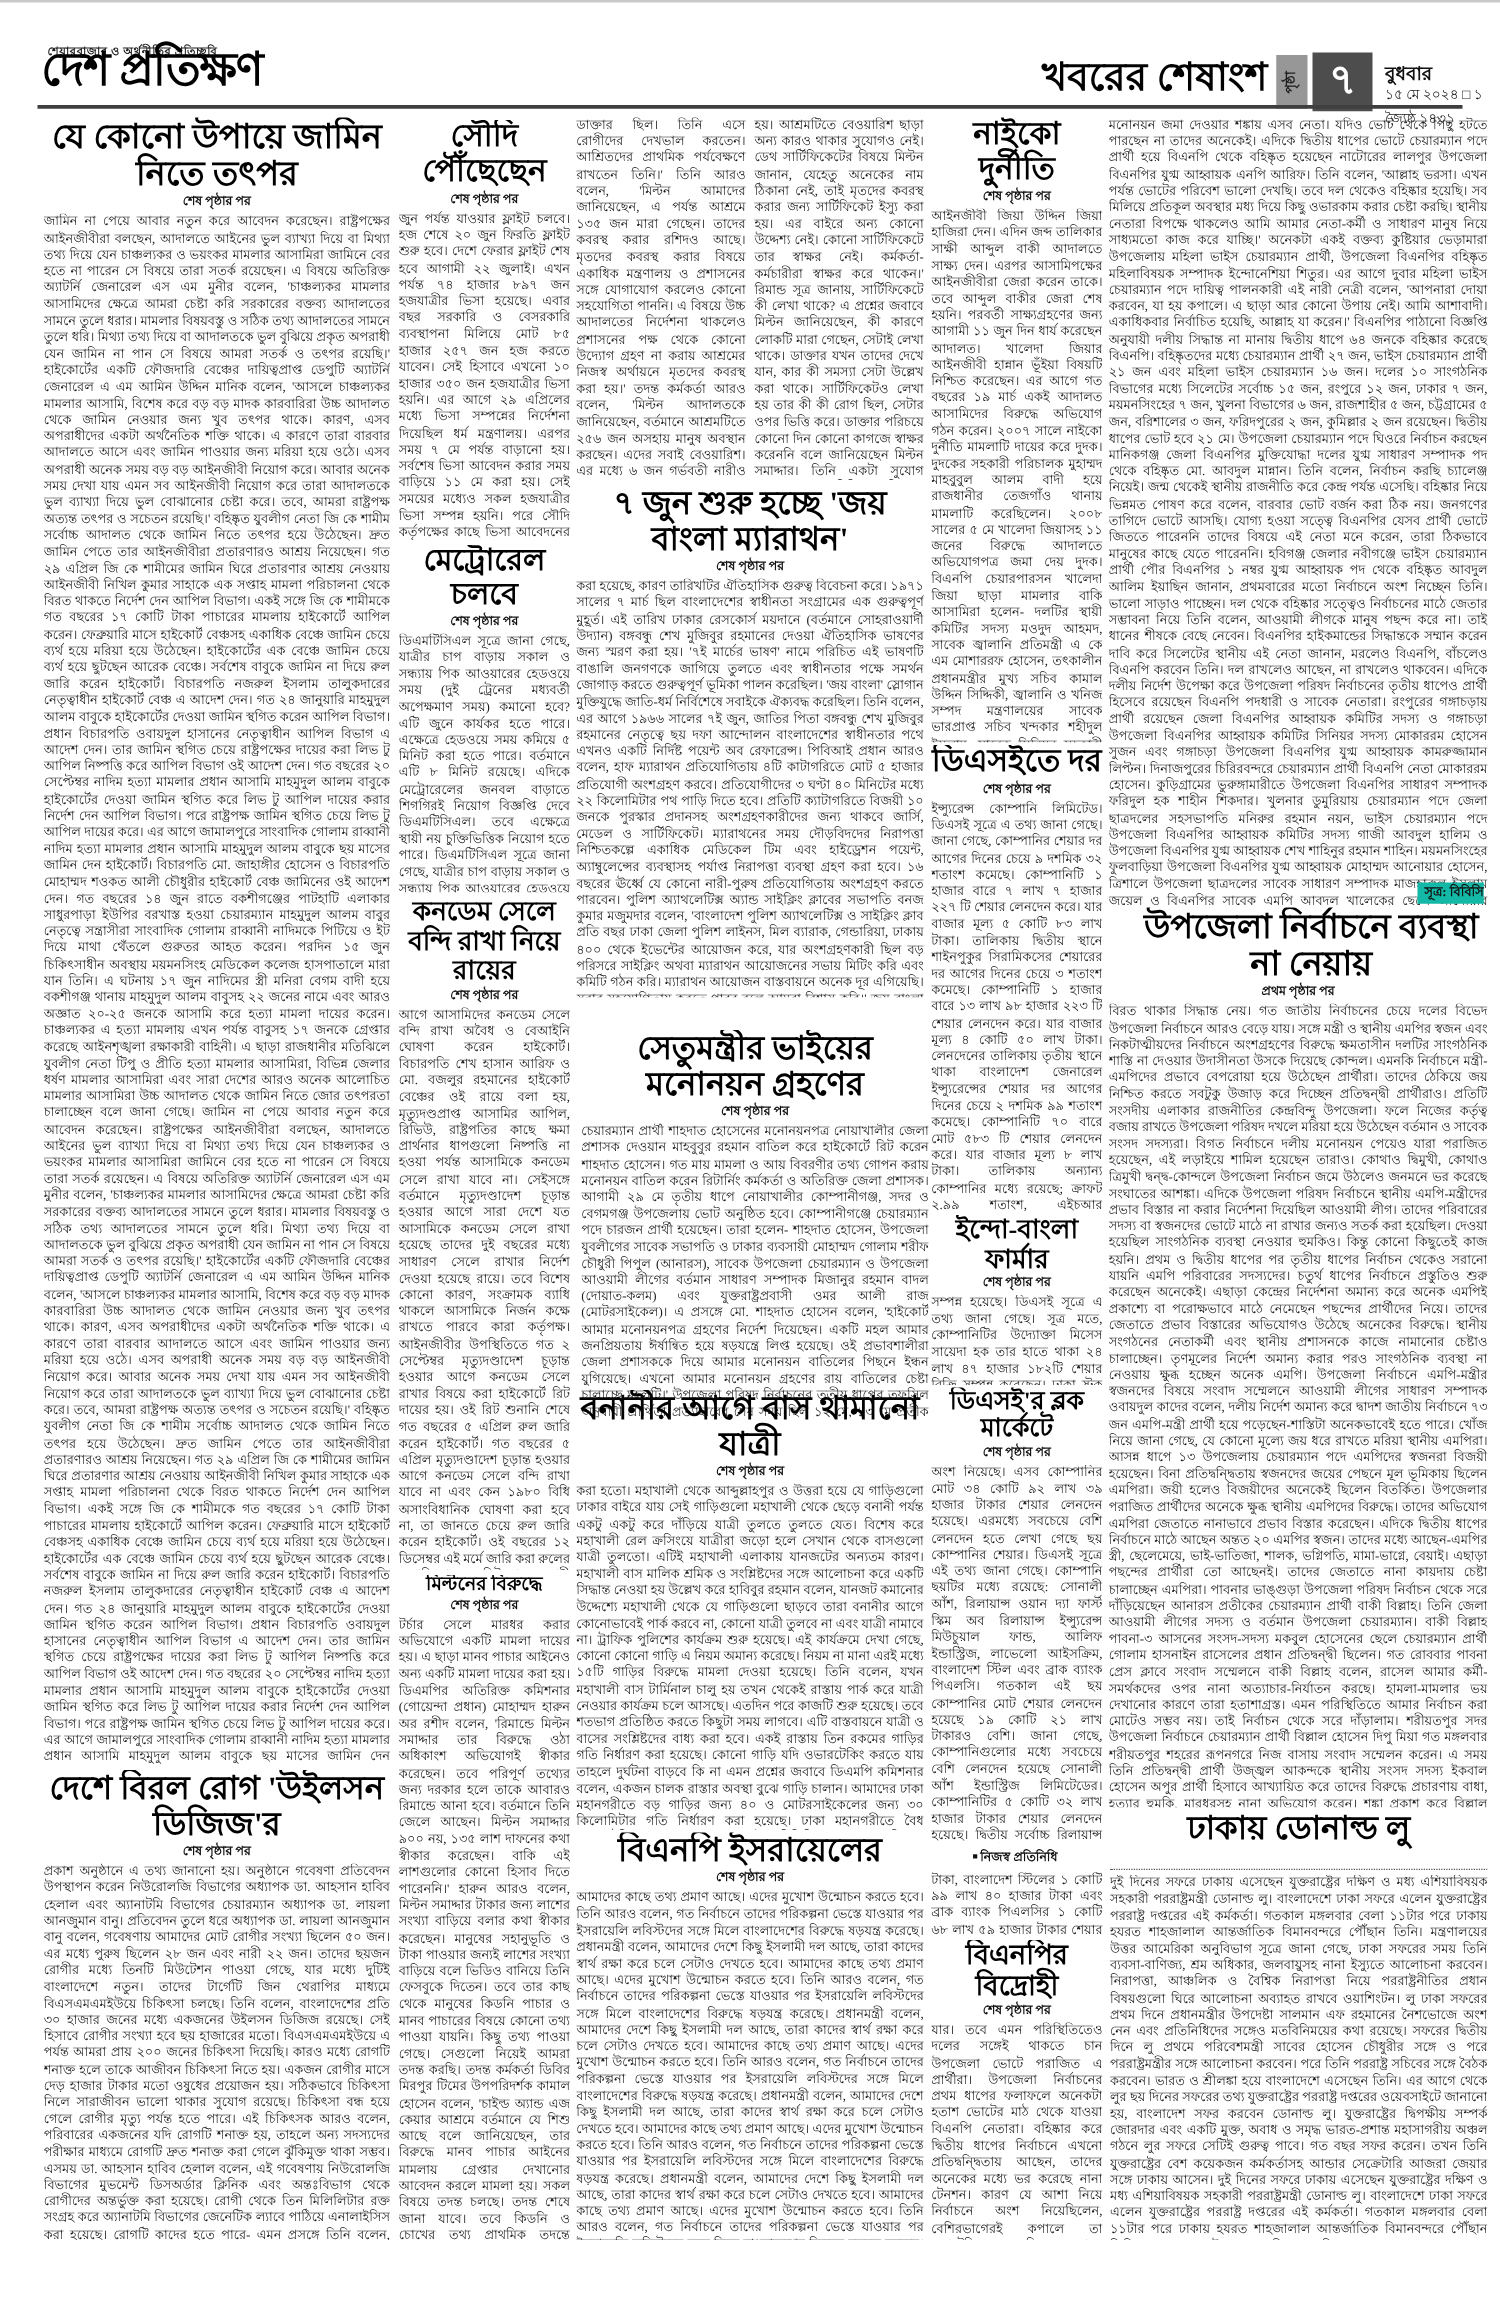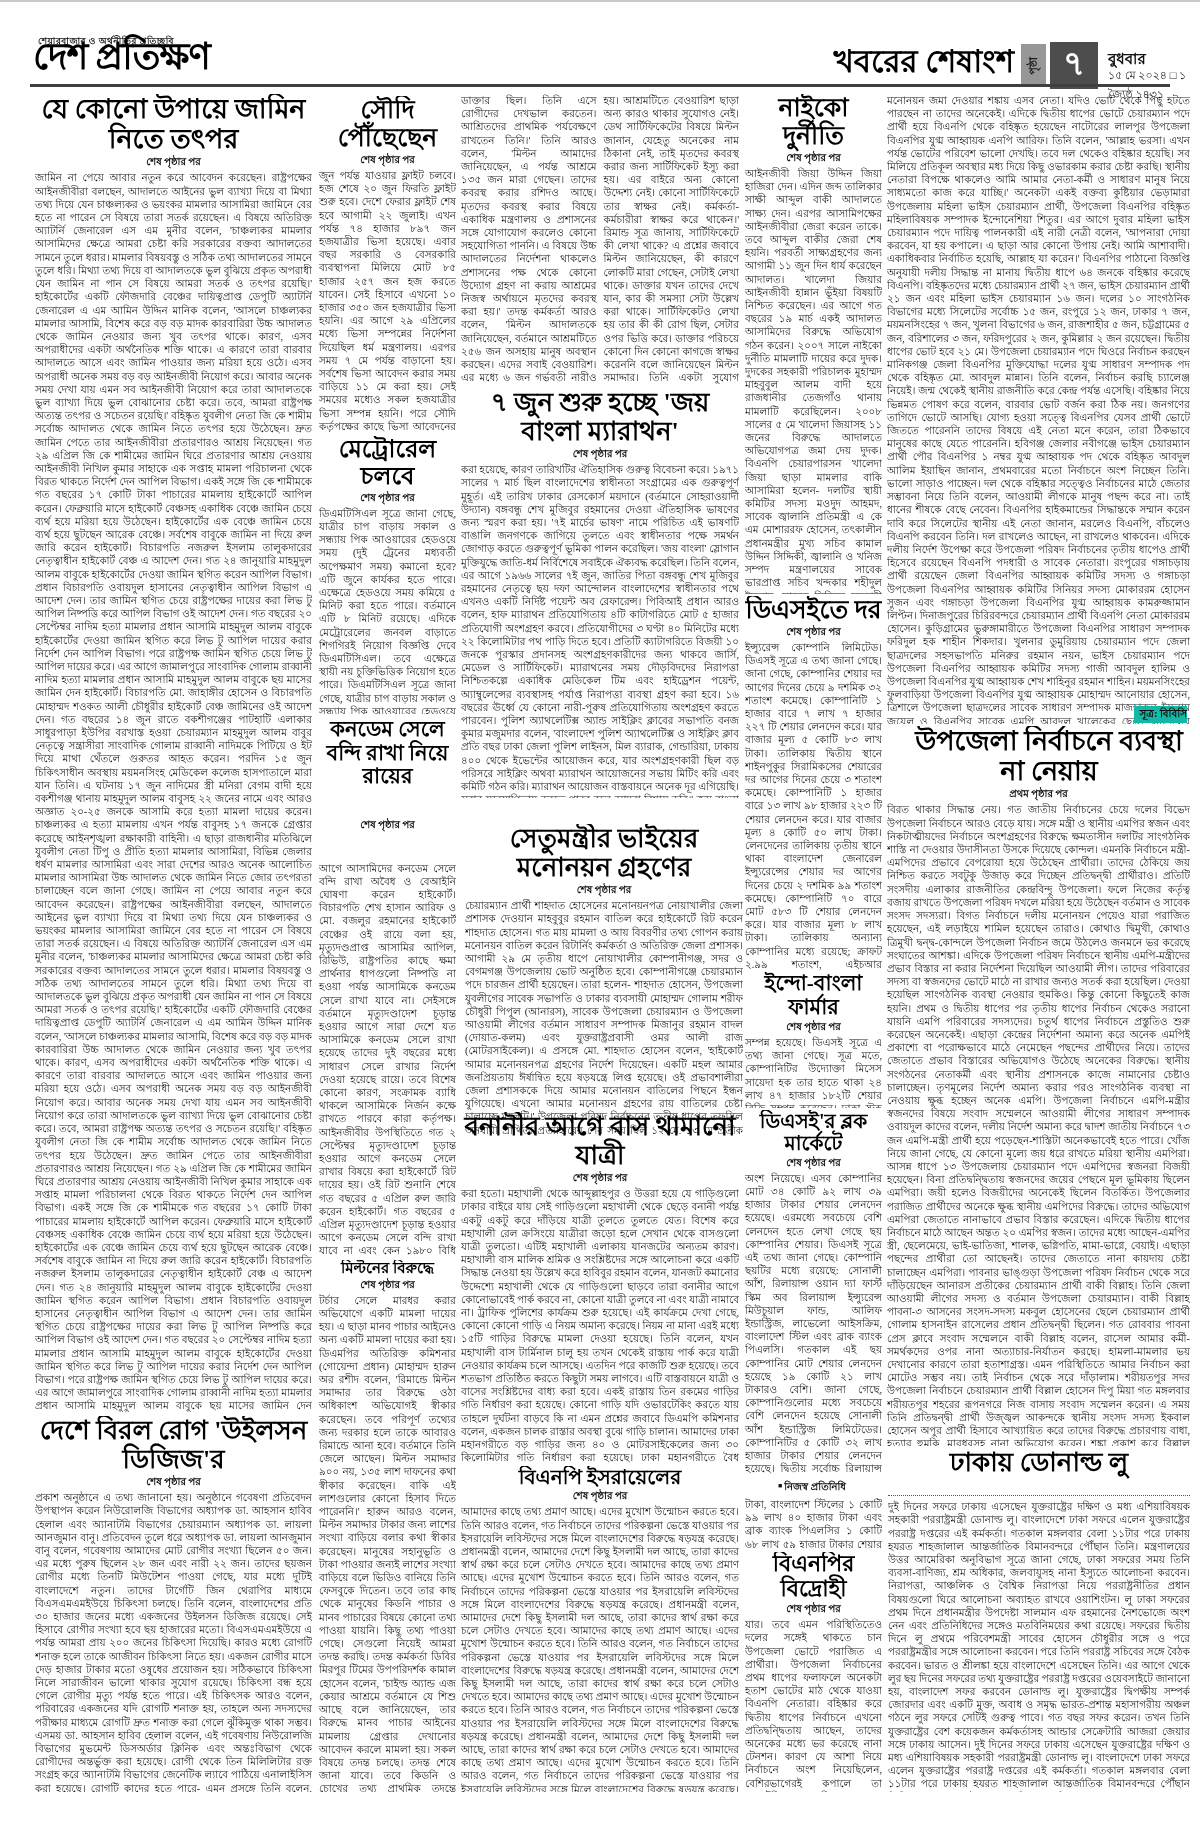--- a/index.html
+++ b/index.html
@@ -66,21 +66,21 @@
       <div class="article" style="left: 319px; top: 96px; width: 137px; height: 336px;">
         <div class="headline" style="font-size: 25px;">সৌদি পৌঁছেছেন</div>
         <div class="sub">শেষ পৃষ্ঠার পর</div>
         <div class="abody">জুন পর্যন্ত যাওয়ার ফ্লাইট চলবে। হজ শেষে ২০ জুন ফিরতি ফ্লাইট শুরু হবে। দেশে ফেরার ফ্লাইট শেষ হবে আগামী ২২ জুলাই। এখন পর্যন্ত ৭৪ হাজার ৮৯৭ জন হজযাত্রীর ভিসা হয়েছে। এবার বছর সরকারি ও বেসরকারি ব্যবস্থাপনা মিলিয়ে মোট ৮৫ হাজার ২৫৭ জন হজ করতে যাবেন। সেই হিসাবে এখনো ১০ হাজার ৩৫০ জন হজযাত্রীর ভিসা হয়নি। এর আগে ২৯ এপ্রিলের মধ্যে ভিসা সম্পন্নের নির্দেশনা দিয়েছিল ধর্ম মন্ত্রণালয়। এরপর সময় ৭ মে পর্যন্ত বাড়ানো হয়। সর্বশেষ ভিসা আবেদন করার সময় বাড়িয়ে ১১ মে করা হয়। সেই সময়ের মধ্যেও সকল হজযাত্রীর ভিসা সম্পন্ন হয়নি। পরে সৌদি কর্তৃপক্ষের কাছে ভিসা আবেদনের সময় বাড়ানোর আবেদন জানানো হয়। এখনো ভিসা কার্যক্রম চলছে। এবার বাংলাদেশ থেকে সরকারি ব্যবস্থাপনায় জন ও বেসরকারি এজেন্সির মাধ্যমে ৮০ হাজার ৬৯৫ জনসহ মোট ৮৫ হাজার ২৫৭ জন হজ করতে যাবেন।</div>
       </div>
       <div class="article" style="left: 319px; top: 436px; width: 137px; height: 278px;">
         <div class="headline" style="font-size: 24px;">মেট্রোরেল চলবে</div>
         <div class="sub">শেষ পৃষ্ঠার পর</div>
         <div class="abody">ডিএমটিসিএল সূত্রে জানা গেছে, যাত্রীর চাপ বাড়ায় সকাল ও সন্ধ্যায় পিক আওয়ারের হেডওয়ে সময় (দুই ট্রেনের মধ্যবর্তী অপেক্ষমাণ সময়) কমানো হবে? এটি জুনে কার্যকর হতে পারে। এক্ষেত্রে হেডওয়ে সময় কমিয়ে ৫ মিনিট করা হতে পারে। বর্তমানে এটি ৮ মিনিট রয়েছে। এদিকে মেট্রোরেলের জনবল বাড়াতে শিগগিরই নিয়োগ বিজ্ঞপ্তি দেবে ডিএমটিসিএল। তবে এক্ষেত্রে স্থায়ী নয় চুক্তিভিত্তিক নিয়োগ হতে পারে। ডিএমটিসিএল সূত্রে জানা গেছে, যাত্রীর চাপ বাড়ায় সকাল ও সন্ধ্যায় পিক আওয়ারের হেডওয়ে সময় (দুই ট্রেনের মধ্যবর্তী অপেক্ষমাণ সময়) কমানো হবে? এটি জুনে কার্যকর হতে পারে। এক্ষেত্রে হেডওয়ে সময় কমিয়ে ৫ মিনিট করা হতে পারে। বর্তমানে এটি ৮ মিনিট রয়েছে। এদিকে মেট্রোরেলের জনবল বাড়াতে শিগগিরই নিয়োগ বিজ্ঞপ্তি দেবে ডিএমটিসিএল। তবে এক্ষেত্রে স্থায়ী নয় চুক্তিভিত্তিক নিয়োগ হতে পারে।</div>
       </div>
-      <div class="article" style="left: 319px; top: 718px; width: 137px; height: 538px; gap: 28px;">
+      <div class="article" style="left: 319px; top: 718px; width: 137px; height: 538px;">
         <div class="headline" style="font-size: 21px;">কনডেম সেলে বন্দি রাখা নিয়ে রায়ের</div>
         <div class="sub">শেষ পৃষ্ঠার পর</div>
         <div class="abody">আগে আসামিদের কনডেম সেলে বন্দি রাখা অবৈধ ও বেআইনি ঘোষণা করেন হাইকোর্ট। বিচারপতি শেখ হাসান আরিফ ও মো. বজলুর রহমানের হাইকোর্ট বেঞ্চের ওই রায়ে বলা হয়, মৃত্যুদণ্ডপ্রাপ্ত আসামির আপিল, রিভিউ, রাষ্ট্রপতির কাছে ক্ষমা প্রার্থনার ধাপগুলো নিষ্পত্তি না হওয়া পর্যন্ত আসামিকে কনডেম সেলে রাখা যাবে না। সেইসঙ্গে বর্তমানে মৃত্যুদণ্ডাদেশ চূড়ান্ত হওয়ার আগে সারা দেশে যত আসামিকে কনডেম সেলে রাখা হয়েছে তাদের দুই বছরের মধ্যে সাধারণ সেলে রাখার নির্দেশ দেওয়া হয়েছে রায়ে। তবে বিশেষ কোনো কারণ, সংক্রামক ব্যাধি থাকলে আসামিকে নির্জন কক্ষে রাখতে পারবে কারা কর্তৃপক্ষ। আইনজীবীর উপস্থিতিতে গত ২ সেপ্টেম্বর মৃত্যুদণ্ডাদেশ চূড়ান্ত হওয়ার আগে কনডেম সেলে রাখার বিষয়ে করা হাইকোর্টে রিট দায়ের হয়। ওই রিট শুনানি শেষে গত বছরের ৫ এপ্রিল রুল জারি করেন হাইকোর্ট। গত বছরের ৫ এপ্রিল মৃত্যুদণ্ডাদেশ চূড়ান্ত হওয়ার আগে কনডেম সেলে বন্দি রাখা যাবে না এবং কেন ১৯৮০ বিধি অসাংবিধানিক ঘোষণা করা হবে না, তা জানতে চেয়ে রুল জারি করেন হাইকোর্ট। ওই বছরের ১২ ডিসেম্বর এই মর্মে জারি করা রুলের শুনানি শেষ হয়। রিট আবেদনকারী তিন আসামি হলেন চট্টগ্রাম কারাগারের কনডেম সেলে থাকা সাতকানিয়ার জিল্লুর রহমান, সিলেট কারাগারে থাকা সুনামগঞ্জের আব্দুর বশির ও কুমিল্লা কারাগারে থাকা খাগড়াছড়ির শাহ আলম।</div>
       </div>
       <div class="article" style="left: 319px; top: 1260px; width: 137px; height: 532px;">
         <div class="headline" style="font-size: 15px;">মিল্টনের বিরুদ্ধে</div>
         <div class="sub">শেষ পৃষ্ঠার পর</div>
         <div class="abody">টর্চার সেলে মারধর করার অভিযোগে একটি মামলা দায়ের হয়। এ ছাড়া মানব পাচার আইনেও অন্য একটি মামলা দায়ের করা হয়। ডিএমপির অতিরিক্ত কমিশনার (গোয়েন্দা প্রধান) মোহাম্মদ হারুন অর রশীদ বলেন, 'রিমান্ডে মিল্টন সমাদ্দার তার বিরুদ্ধে ওঠা অধিকাংশ অভিযোগই স্বীকার করেছেন। তবে পরিপূর্ণ তথ্যের জন্য দরকার হলে তাকে আবারও রিমান্ডে আনা হবে। বর্তমানে তিনি জেলে আছেন। মিল্টন সমাদ্দার ৯০০ নয়, ১৩৫ লাশ দাফনের কথা স্বীকার করেছেন। বাকি এই লাশগুলোর কোনো হিসাব দিতে পারেননি।' হারুন আরও বলেন, মিল্টন সমাদ্দার টাকার জন্য লাশের সংখ্যা বাড়িয়ে বলার কথা স্বীকার করেছেন। মানুষের সহানুভূতি ও টাকা পাওয়ার জন্যই লাশের সংখ্যা বাড়িয়ে বলে ভিডিও বানিয়ে তিনি ফেসবুকে দিতেন। তবে তার কাছ থেকে মানুষের কিডনি পাচার ও মানব পাচারের বিষয়ে কোনো তথ্য পাওয়া যায়নি। কিছু তথ্য পাওয়া গেছে। সেগুলো নিয়েই আমরা তদন্ত করছি। তদন্ত কর্মকর্তা ডিবির মিরপুর টিমের উপপরিদর্শক কামাল হোসেন বলেন, 'চাইল্ড অ্যান্ড এজ কেয়ার আশ্রমে বর্তমানে যে শিশু আছে বলে জানিয়েছেন, তার বিরুদ্ধে মানব পাচার আইনের মামলায় গ্রেপ্তার দেখানোর আবেদন করলে মামলা হয়। সকল বিষয়ে তদন্ত চলছে। তদন্ত শেষে জানা যাবে। তবে কিডনি ও চোখের তথ্য প্রাথমিক তদন্তে মেলেনি। মিল্টন ২ মে রিমান্ড ও পরে জেলে চলাকালে বিচারকের সামনে হাজির হন। তিনি বিচারককে বলেন, আশ্রমে চিকিৎসার জন্য কোনো ব্যবস্থা নেই।</div>
       </div>
       <div class="article" style="left: 461px; top: 94px; width: 278px; height: 290px;">
@@ -95,21 +95,21 @@
         <div class="headline" style="font-size: 26px;">সেতুমন্ত্রীর ভাইয়ের মনোনয়ন গ্রহণের</div>
         <div class="sub">শেষ পৃষ্ঠার পর</div>
         <div class="abody">চেয়ারম্যান প্রার্থী শাহদাত হোসেনের মনোনয়নপত্র নোয়াখালীর জেলা প্রশাসক দেওয়ান মাহবুবুর রহমান বাতিল করে হাইকোর্টে রিট করেন শাহদাত হোসেন। গত মায় মামলা ও আয় বিবরণীর তথ্য গোপন করায় মনোনয়ন বাতিল করেন রিটার্নিং কর্মকর্তা ও অতিরিক্ত জেলা প্রশাসক। আগামী ২৯ মে তৃতীয় ধাপে নোয়াখালীর কোম্পানীগঞ্জ, সদর ও বেগমগঞ্জ উপজেলায় ভোট অনুষ্ঠিত হবে। কোম্পানীগঞ্জে চেয়ারম্যান পদে চারজন প্রার্থী হয়েছেন। তারা হলেন- শাহদাত হোসেন, উপজেলা যুবলীগের সাবেক সভাপতি ও ঢাকার ব্যবসায়ী মোহাম্মদ গোলাম শরীফ চৌধুরী পিপুল (আনারস), সাবেক উপজেলা চেয়ারম্যান ও উপজেলা আওয়ামী লীগের বর্তমান সাধারণ সম্পাদক মিজানুর রহমান বাদল (দোয়াত-কলম) এবং যুক্তরাষ্ট্রপ্রবাসী ওমর আলী রাজ (মোটরসাইকেল)। এ প্রসঙ্গে মো. শাহদাত হোসেন বলেন, 'হাইকোর্ট আমার মনোনয়নপত্র গ্রহণের নির্দেশ দিয়েছেন। একটি মহল আমার জনপ্রিয়তায় ঈর্ষান্বিত হয়ে ষড়যন্ত্রে লিপ্ত হয়েছে। ওই প্রভাবশালীরা জেলা প্রশাসককে দিয়ে আমার মনোনয়ন বাতিলের পিছনে ইন্ধন যুগিয়েছে। এখনো আমার মনোনয়ন গ্রহণের রায় বাতিলের চেষ্টা চালাচ্ছে মহলটি।' উপজেলা পরিষদ নির্বাচনের তৃতীয় ধাপের তফসিল অনুযায়ী প্রার্থিতা প্রত্যাহারের শেষ সময় ছিল ১২ মে, ১৩ মে প্রতীক বরাদ্দ দেওয়া হয়। ভোটগ্রহণ হবে আগামী ২৯ মে। কোম্পানীগঞ্জ উপজেলা পরিষদ নির্বাচনে চেয়ারম্যান ও ভাইস চেয়ারম্যান পদে মোট ১০জন প্রার্থী মনোনয়নপত্র জমা দিয়েছেন। এর মধ্যে চেয়ারম্যান পদে চারজন, ভাইস চেয়ারম্যান পদে তিনজন এবং মহিলা ভাইস চেয়ারম্যান পদে তিনজন। একমাত্র চেয়ারম্যান প্রার্থী শাহদাত হোসেন ছাড়া বাকি সবাইকে প্রতীক বরাদ্দ দেওয়া হয়েছে।</div>
       </div>
       <div class="article" style="left: 461px; top: 1112px; width: 278px; height: 352px;">
         <div class="headline" style="font-size: 26px;">বনানীর আগে বাস থামানো যাত্রী</div>
         <div class="sub">শেষ পৃষ্ঠার পর</div>
         <div class="abody">করা হতো। মহাখালী থেকে আব্দুল্লাহপুর ও উত্তরা হয়ে যে গাড়িগুলো ঢাকার বাইরে যায় সেই গাড়িগুলো মহাখালী থেকে ছেড়ে বনানী পর্যন্ত একটু একটু করে দাঁড়িয়ে যাত্রী তুলতে তুলতে যেত। বিশেষ করে মহাখালী রেল ক্রসিংয়ে যাত্রীরা জড়ো হলে সেখান থেকে বাসগুলো যাত্রী তুলতো। এটিই মহাখালী এলাকায় যানজটের অন্যতম কারণ। মহাখালী বাস মালিক শ্রমিক ও সংশ্লিষ্টদের সঙ্গে আলোচনা করে একটি সিদ্ধান্ত নেওয়া হয় উল্লেখ করে হাবিবুর রহমান বলেন, যানজট কমানোর উদ্দেশ্যে মহাখালী থেকে যে গাড়িগুলো ছাড়বে তারা বনানীর আগে কোনোভাবেই পার্ক করবে না, কোনো যাত্রী তুলবে না এবং যাত্রী নামাবে না। ট্রাফিক পুলিশের কার্যক্রম শুরু হয়েছে। এই কার্যক্রমে দেখা গেছে, কোনো কোনো গাড়ি এ নিয়ম অমান্য করেছে। নিয়ম না মানা এরই মধ্যে ১৫টি গাড়ির বিরুদ্ধে মামলা দেওয়া হয়েছে। তিনি বলেন, যখন মহাখালী বাস টার্মিনাল চালু হয় তখন থেকেই রাস্তায় পার্ক করে যাত্রী নেওয়ার কার্যক্রম চলে আসছে। এতদিন পরে কাজটি শুরু হয়েছে। তবে শতভাগ প্রতিষ্ঠিত করতে কিছুটা সময় লাগবে। এটি বাস্তবায়নে যাত্রী ও বাসের সংশ্লিষ্টদের বাধ্য করা হবে। একই রাস্তায় তিন রকমের গাড়ির গতি নির্ধারণ করা হয়েছে। কোনো গাড়ি যদি ওভারটেকিং করতে যায় তাহলে দুর্ঘটনা বাড়বে কি না এমন প্রশ্নের জবাবে ডিএমপি কমিশনার বলেন, একজন চালক রাস্তার অবস্থা বুঝে গাড়ি চালান। আমাদের ঢাকা মহানগরীতে বড় গাড়ির জন্য ৪০ ও মোটরসাইকেলের জন্য ৩০ কিলোমিটার গতি নির্ধারণ করা হয়েছে। ঢাকা মহানগরীতে বৈধ ওভারটেকিংয়ের কোথাও ব্যবস্থা নেই। পরিস্থিতি বুঝে চালক বুদ্ধিমত্তা প্রয়োগ করে ওভারটেকিং করলে সমস্যা হবে না। গাড়ির মামলার বিষয়ে জানতে চাইলে তিনি বলেন, যেসব যাত্রীবাহী গাড়ি রয়েছে সেসব গাড়ি রাস্তায় কোনো সার্জেন্ট আটকাবে না। তবে সেই গাড়ি যদি গতিসীমা ভঙ্গ করে ও দুর্ঘটনা ঘটায় সেক্ষেত্রে আটকানো হবে। অনুষ্ঠানে বিশেষ অতিথি হিসেবে উপস্থিত ছিলেন আহসানউল্লাহ বিজ্ঞান ও প্রযুক্তি বিশ্ববিদ্যালয়ের উপাচার্য প্রফেসর মো. মাহবুবুর রহমান, চেয়ারপারসন হিসেবে ছিলেন অতিরিক্ত পুলিশ কমিশনার (ট্রাফিক) ঢাকা রোড সেফটি প্রজেক্টের প্রজেক্ট ডিরেক্টর মো. মুনিবুর রহমান, প্রেজেন্টেশন উপস্থাপন করেন অতিরিক্ত উপ-পুলিশ কমিশনার (ট্রাফিক-অ্যাডমিন অ্যান্ড রিসার্চ) ঢাকা রোড সেফটি প্রজেক্টের প্রজেক্ট ম্যানেজার মো. জাহাঙ্গীর আলম এবং জাইকা বাংলাদেশের প্রতিনিধি ইয়ামি ওকাযাকি।</div>
       </div>
       <div class="article" style="left: 461px; top: 1466px; width: 278px; height: 326px;">
-        <div class="headline" style="font-size: 20px;">বিএনপি ইসরায়েলের</div>
+        <div class="headline" style="font-size: 26px;">বিএনপি ইসরায়েলের</div>
         <div class="sub">শেষ পৃষ্ঠার পর</div>
         <div class="abody">আমাদের কাছে তথ্য প্রমাণ আছে। এদের মুখোশ উন্মোচন করতে হবে। তিনি আরও বলেন, গত নির্বাচনে তাদের পরিকল্পনা ভেস্তে যাওয়ার পর ইসরায়েলি লবিস্টদের সঙ্গে মিলে বাংলাদেশের বিরুদ্ধে ষড়যন্ত্র করেছে। প্রধানমন্ত্রী বলেন, আমাদের দেশে কিছু ইসলামী দল আছে, তারা কাদের স্বার্থ রক্ষা করে চলে সেটাও দেখতে হবে। আমাদের কাছে তথ্য প্রমাণ আছে। এদের মুখোশ উন্মোচন করতে হবে। তিনি আরও বলেন, গত নির্বাচনে তাদের পরিকল্পনা ভেস্তে যাওয়ার পর ইসরায়েলি লবিস্টদের সঙ্গে মিলে বাংলাদেশের বিরুদ্ধে ষড়যন্ত্র করেছে। প্রধানমন্ত্রী বলেন, আমাদের দেশে কিছু ইসলামী দল আছে, তারা কাদের স্বার্থ রক্ষা করে চলে সেটাও দেখতে হবে। আমাদের কাছে তথ্য প্রমাণ আছে। এদের মুখোশ উন্মোচন করতে হবে। তিনি আরও বলেন, গত নির্বাচনে তাদের পরিকল্পনা ভেস্তে যাওয়ার পর ইসরায়েলি লবিস্টদের সঙ্গে মিলে বাংলাদেশের বিরুদ্ধে ষড়যন্ত্র করেছে। প্রধানমন্ত্রী বলেন, আমাদের দেশে কিছু ইসলামী দল আছে, তারা কাদের স্বার্থ রক্ষা করে চলে সেটাও দেখতে হবে। আমাদের কাছে তথ্য প্রমাণ আছে। এদের মুখোশ উন্মোচন করতে হবে। তিনি আরও বলেন, গত নির্বাচনে তাদের পরিকল্পনা ভেস্তে যাওয়ার পর ইসরায়েলি লবিস্টদের সঙ্গে মিলে বাংলাদেশের বিরুদ্ধে ষড়যন্ত্র করেছে। প্রধানমন্ত্রী বলেন, আমাদের দেশে কিছু ইসলামী দল আছে, তারা কাদের স্বার্থ রক্ষা করে চলে সেটাও দেখতে হবে। আমাদের কাছে তথ্য প্রমাণ আছে। এদের মুখোশ উন্মোচন করতে হবে। তিনি আরও বলেন, গত নির্বাচনে তাদের পরিকল্পনা ভেস্তে যাওয়ার পর ইসরায়েলি লবিস্টদের সঙ্গে মিলে বাংলাদেশের বিরুদ্ধে ষড়যন্ত্র করেছে। প্রধানমন্ত্রী বলেন, আমাদের দেশে কিছু ইসলামী দল আছে, তারা কাদের স্বার্থ রক্ষা করে চলে সেটাও দেখতে হবে।</div>
       </div>
       <div class="article" style="left: 745px; top: 94px; width: 137px; height: 500px;">
         <div class="headline" style="font-size: 25px;">নাইকো দুর্নীতি</div>
         <div class="sub">শেষ পৃষ্ঠার পর</div>
         <div class="abody">আইনজীবী জিয়া উদ্দিন জিয়া হাজিরা দেন। এদিন জব্দ তালিকার সাক্ষী আব্দুল বাকী আদালতে সাক্ষ্য দেন। এরপর আসামিপক্ষের আইনজীবীরা জেরা করেন তাকে। তবে আব্দুল বাকীর জেরা শেষ হয়নি। পরবর্তী সাক্ষ্যগ্রহণের জন্য আগামী ১১ জুন দিন ধার্য করেছেন আদালত। খালেদা জিয়ার আইনজীবী হান্নান ভূঁইয়া বিষয়টি নিশ্চিত করেছেন। এর আগে গত বছরের ১৯ মার্চ একই আদালত আসামিদের বিরুদ্ধে অভিযোগ গঠন করেন। ২০০৭ সালে নাইকো দুর্নীতি মামলাটি দায়ের করে দুদক। দুদকের সহকারী পরিচালক মুহাম্মদ মাহবুবুল আলম বাদী হয়ে রাজধানীর তেজগাঁও থানায় মামলাটি করেছিলেন। ২০০৮ সালের ৫ মে খালেদা জিয়াসহ ১১ জনের বিরুদ্ধে আদালতে অভিযোগপত্র জমা দেয় দুদক। বিএনপি চেয়ারপারসন খালেদা জিয়া ছাড়া মামলার বাকি আসামিরা হলেন- দলটির স্থায়ী কমিটির সদস্য মওদুদ আহমদ, সাবেক জ্বালানি প্রতিমন্ত্রী এ কে এম মোশাররফ হোসেন, তৎকালীন প্রধানমন্ত্রীর মুখ্য সচিব কামাল উদ্দিন সিদ্দিকী, জ্বালানি ও খনিজ সম্পদ মন্ত্রণালয়ের সাবেক ভারপ্রাপ্ত সচিব খন্দকার শহীদুল ইসলাম, সাবেক সিনিয়র সহকারী সচিব সি এম ইউছুফ হোসাইন, বাপেক্সের সাবেক মহাব্যবস্থাপক মীর ময়নুল হক, বাপেক্সের সাবেক সচিব মো. শফিউর রহমান, ব্যবসায়ী গিয়াস উদ্দিন আল মামুন, ইন্টারন্যাশনাল ট্রাভেল কর্পোরেশনের চেয়ারম্যান সেলিম ভূঁইয়া ও নাইকোর দক্ষিণ এশিয়াবিষয়ক ভাইস প্রেসিডেন্ট কাশেম শরীফ।</div>
       </div>
       <div class="article" style="left: 745px; top: 596px; width: 137px; height: 374px;">
         <div class="headline" style="font-size: 25px;">ডিএসইতে দর</div>

